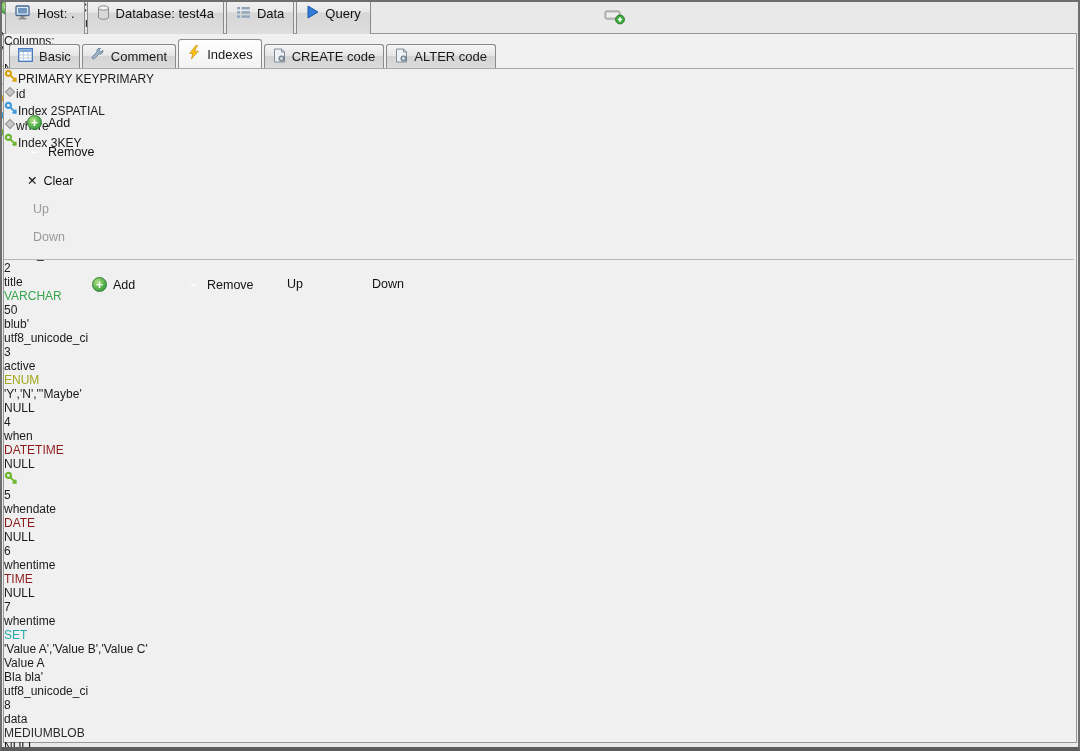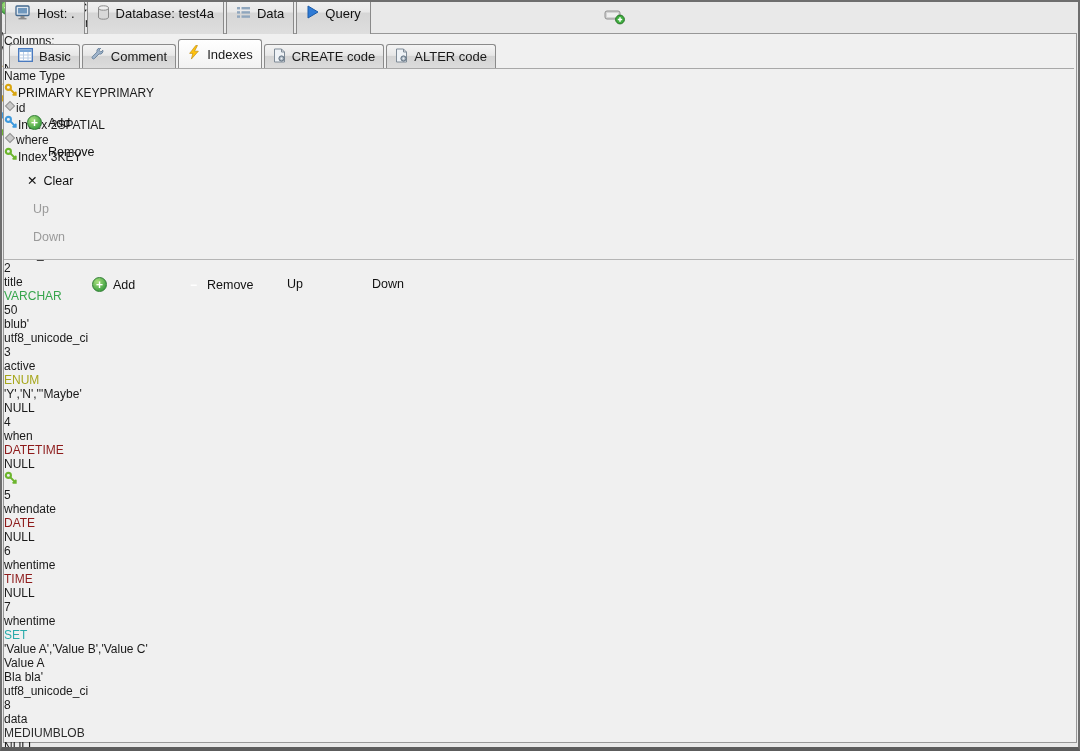--- a/index.html
+++ b/index.html
@@ -210,25 +210,20 @@
         <div class="tbtn dis" style="left:23px;top:133px">
           <span class="tri gup"></span>
           <span>Up</span>
         </div>
         <div class="tbtn dis" style="left:23px;top:161px">
           <span class="tri gdown"></span>
           <span>Down</span>
         </div>
       </div>
     <div class="tree">
-      <div class="tree-head">
-        <span class="h1">Name</span>
-        <span class="sep"></span>
-        <span class="h2">Type</span>
-      </div>
       <div class="trows" id="treeRows">
           <div class="trow"><span class="exp"></span><span class="tico" style="left:26px"><span class="ic"><svg width="14" height="14" viewBox="0 0 16 16">
                   <circle cx="5" cy="5" r="2.9" fill="none" stroke="#d9a50f" stroke-width="2.4"></circle>
                   <path d="M7.3 7.3 L13.2 13.2 M10.6 13.5 L13.4 13.5 L13.4 10.7" fill="none" stroke="#d9a50f" stroke-width="2.2" stroke-linecap="round"></path>
                 </svg></span></span><span class="tlabel" style="left:48px">PRIMARY KEY</span><span class="ttype">PRIMARY</span></div>
           <div class="trow"><span class="tico" style="left:48px"><span class="ic"><svg width="12" height="12" viewBox="0 0 12 12">
                   <rect x="2.8" y="2.8" width="6.4" height="6.4" transform="rotate(45 6 6)" fill="#c9c9c9" stroke="#8f8f8f"></rect>
                 </svg></span></span><span class="tlabel" style="left:70px">id</span></div>
           <div class="trow"><span class="exp"></span><span class="tico" style="left:26px"><span class="ic"><svg width="14" height="14" viewBox="0 0 16 16">
                   <circle cx="5" cy="5" r="2.9" fill="none" stroke="#3e9ade" stroke-width="2.4"></circle>

